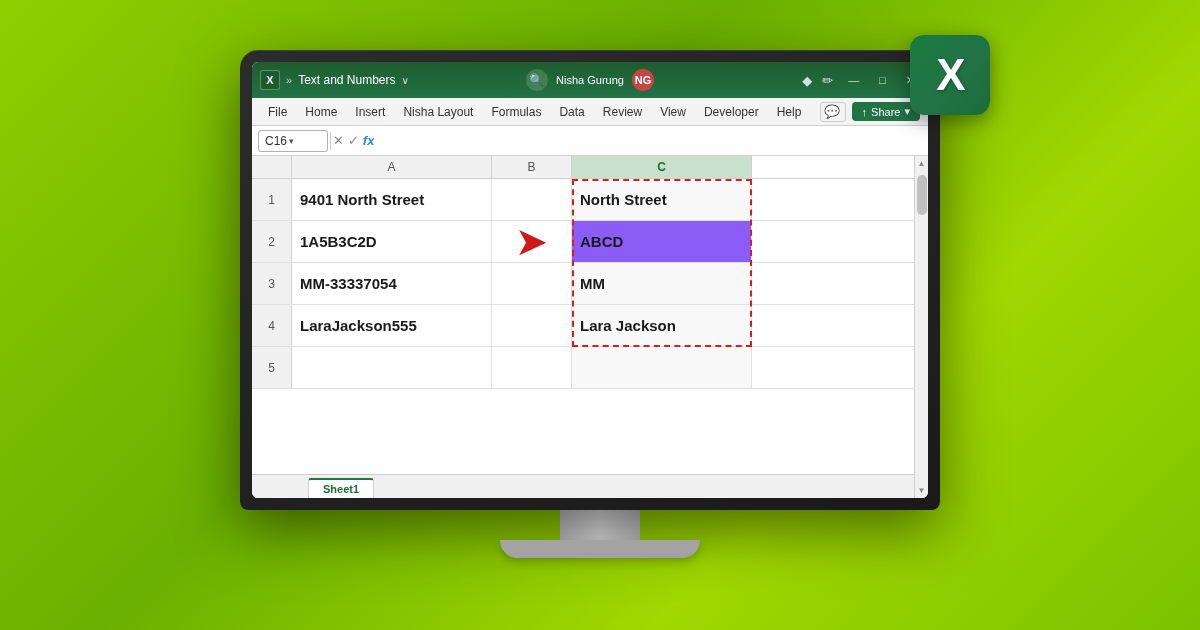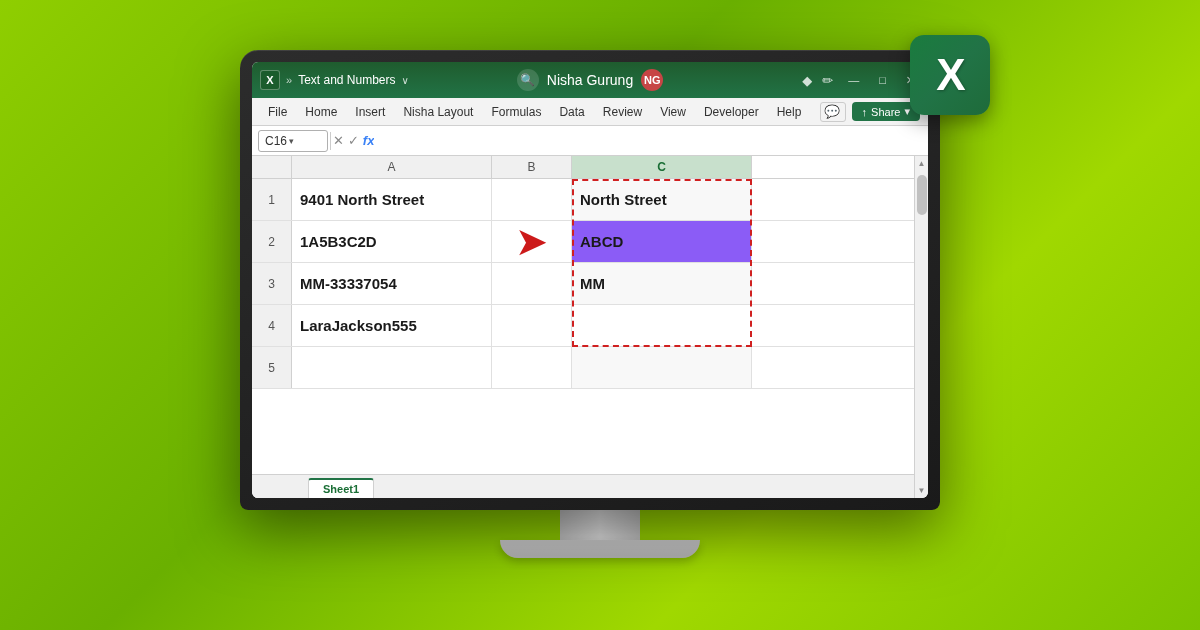--- a/index.html
+++ b/index.html
@@ -154,21 +154,21 @@
       width: 22px;
       height: 22px;
       display: flex;
       align-items: center;
       justify-content: center;
       font-size: 12px;
       color: rgba(255,255,255,0.9);
     }
 
     .title-username {
-      font-size: 14px;
+      font-size: 11px;
       color: white;
       font-weight: 500;
       text-align: right;
     }
 
     .title-avatar {
       width: 22px;
       height: 22px;
       background: #c74545;
       border-radius: 50%;
@@ -589,20 +589,21 @@
                   <div class="row-number">3</div>
                   <div class="cell cell-a">MM-33337054</div>
                   <div class="cell cell-b"></div>
                   <div class="cell cell-c" style="background:#f8f8f8;">MM</div>
                 </div>
 
                 <div class="sheet-row">
                   <div class="row-number">4</div>
                   <div class="cell cell-a">LaraJackson555</div>
                   <div class="cell cell-b"></div>
+                  <div class="cell cell-c" style="background:#f8f8f8;">Lara Jackson</div>
                 </div>
 
                 <div class="sheet-row">
                   <div class="row-number">5</div>
                   <div class="cell cell-a"></div>
                   <div class="cell cell-b"></div>
                   <div class="cell cell-c" style="background:#f8f8f8;"></div>
                 </div>
 
               </div>

